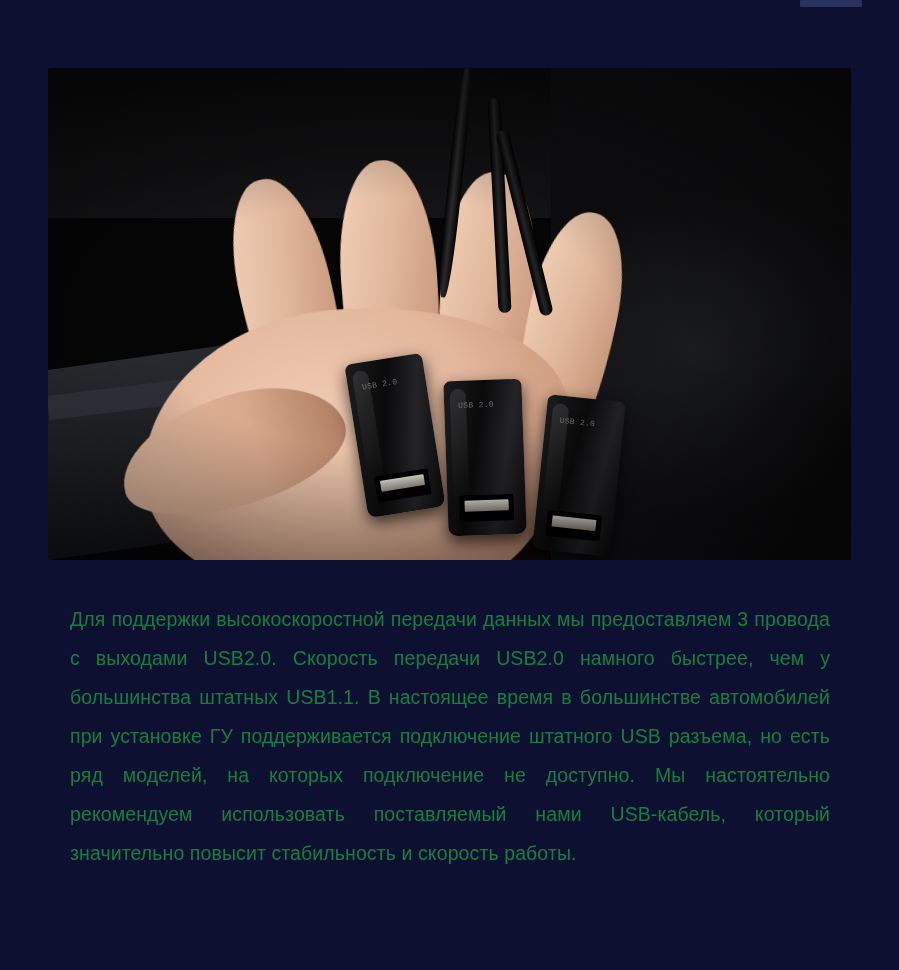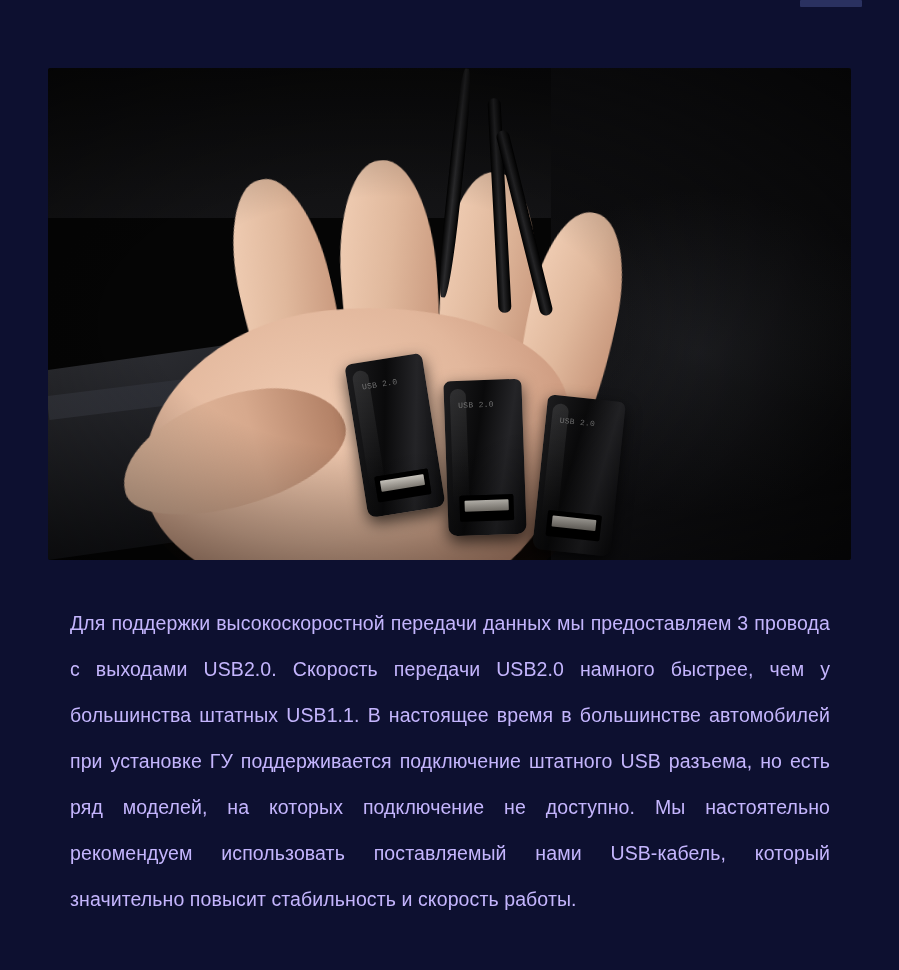--- a/index.html
+++ b/index.html
@@ -218,23 +218,23 @@
   .u1 { left: 308px; top: 290px; transform: rotate(-9deg); }
   .u2 { left: 398px; top: 312px; transform: rotate(-2deg); }
   .u3 { left: 492px; top: 330px; transform: rotate(6deg); }
 
   
   .caption {
     position: absolute;
     top: 600px;
     left: 70px;
     width: 760px;
-    color: #c4b5fd;
+    color: #15803d;
     font-size: 19.5px;
-    line-height: 46px;
+    line-height: 39px;
     letter-spacing: .1px;
     text-align: justify;
     text-justify: inter-word;
   }
 </style>
 </head>
 <body>
 
 <div class="page">
 

